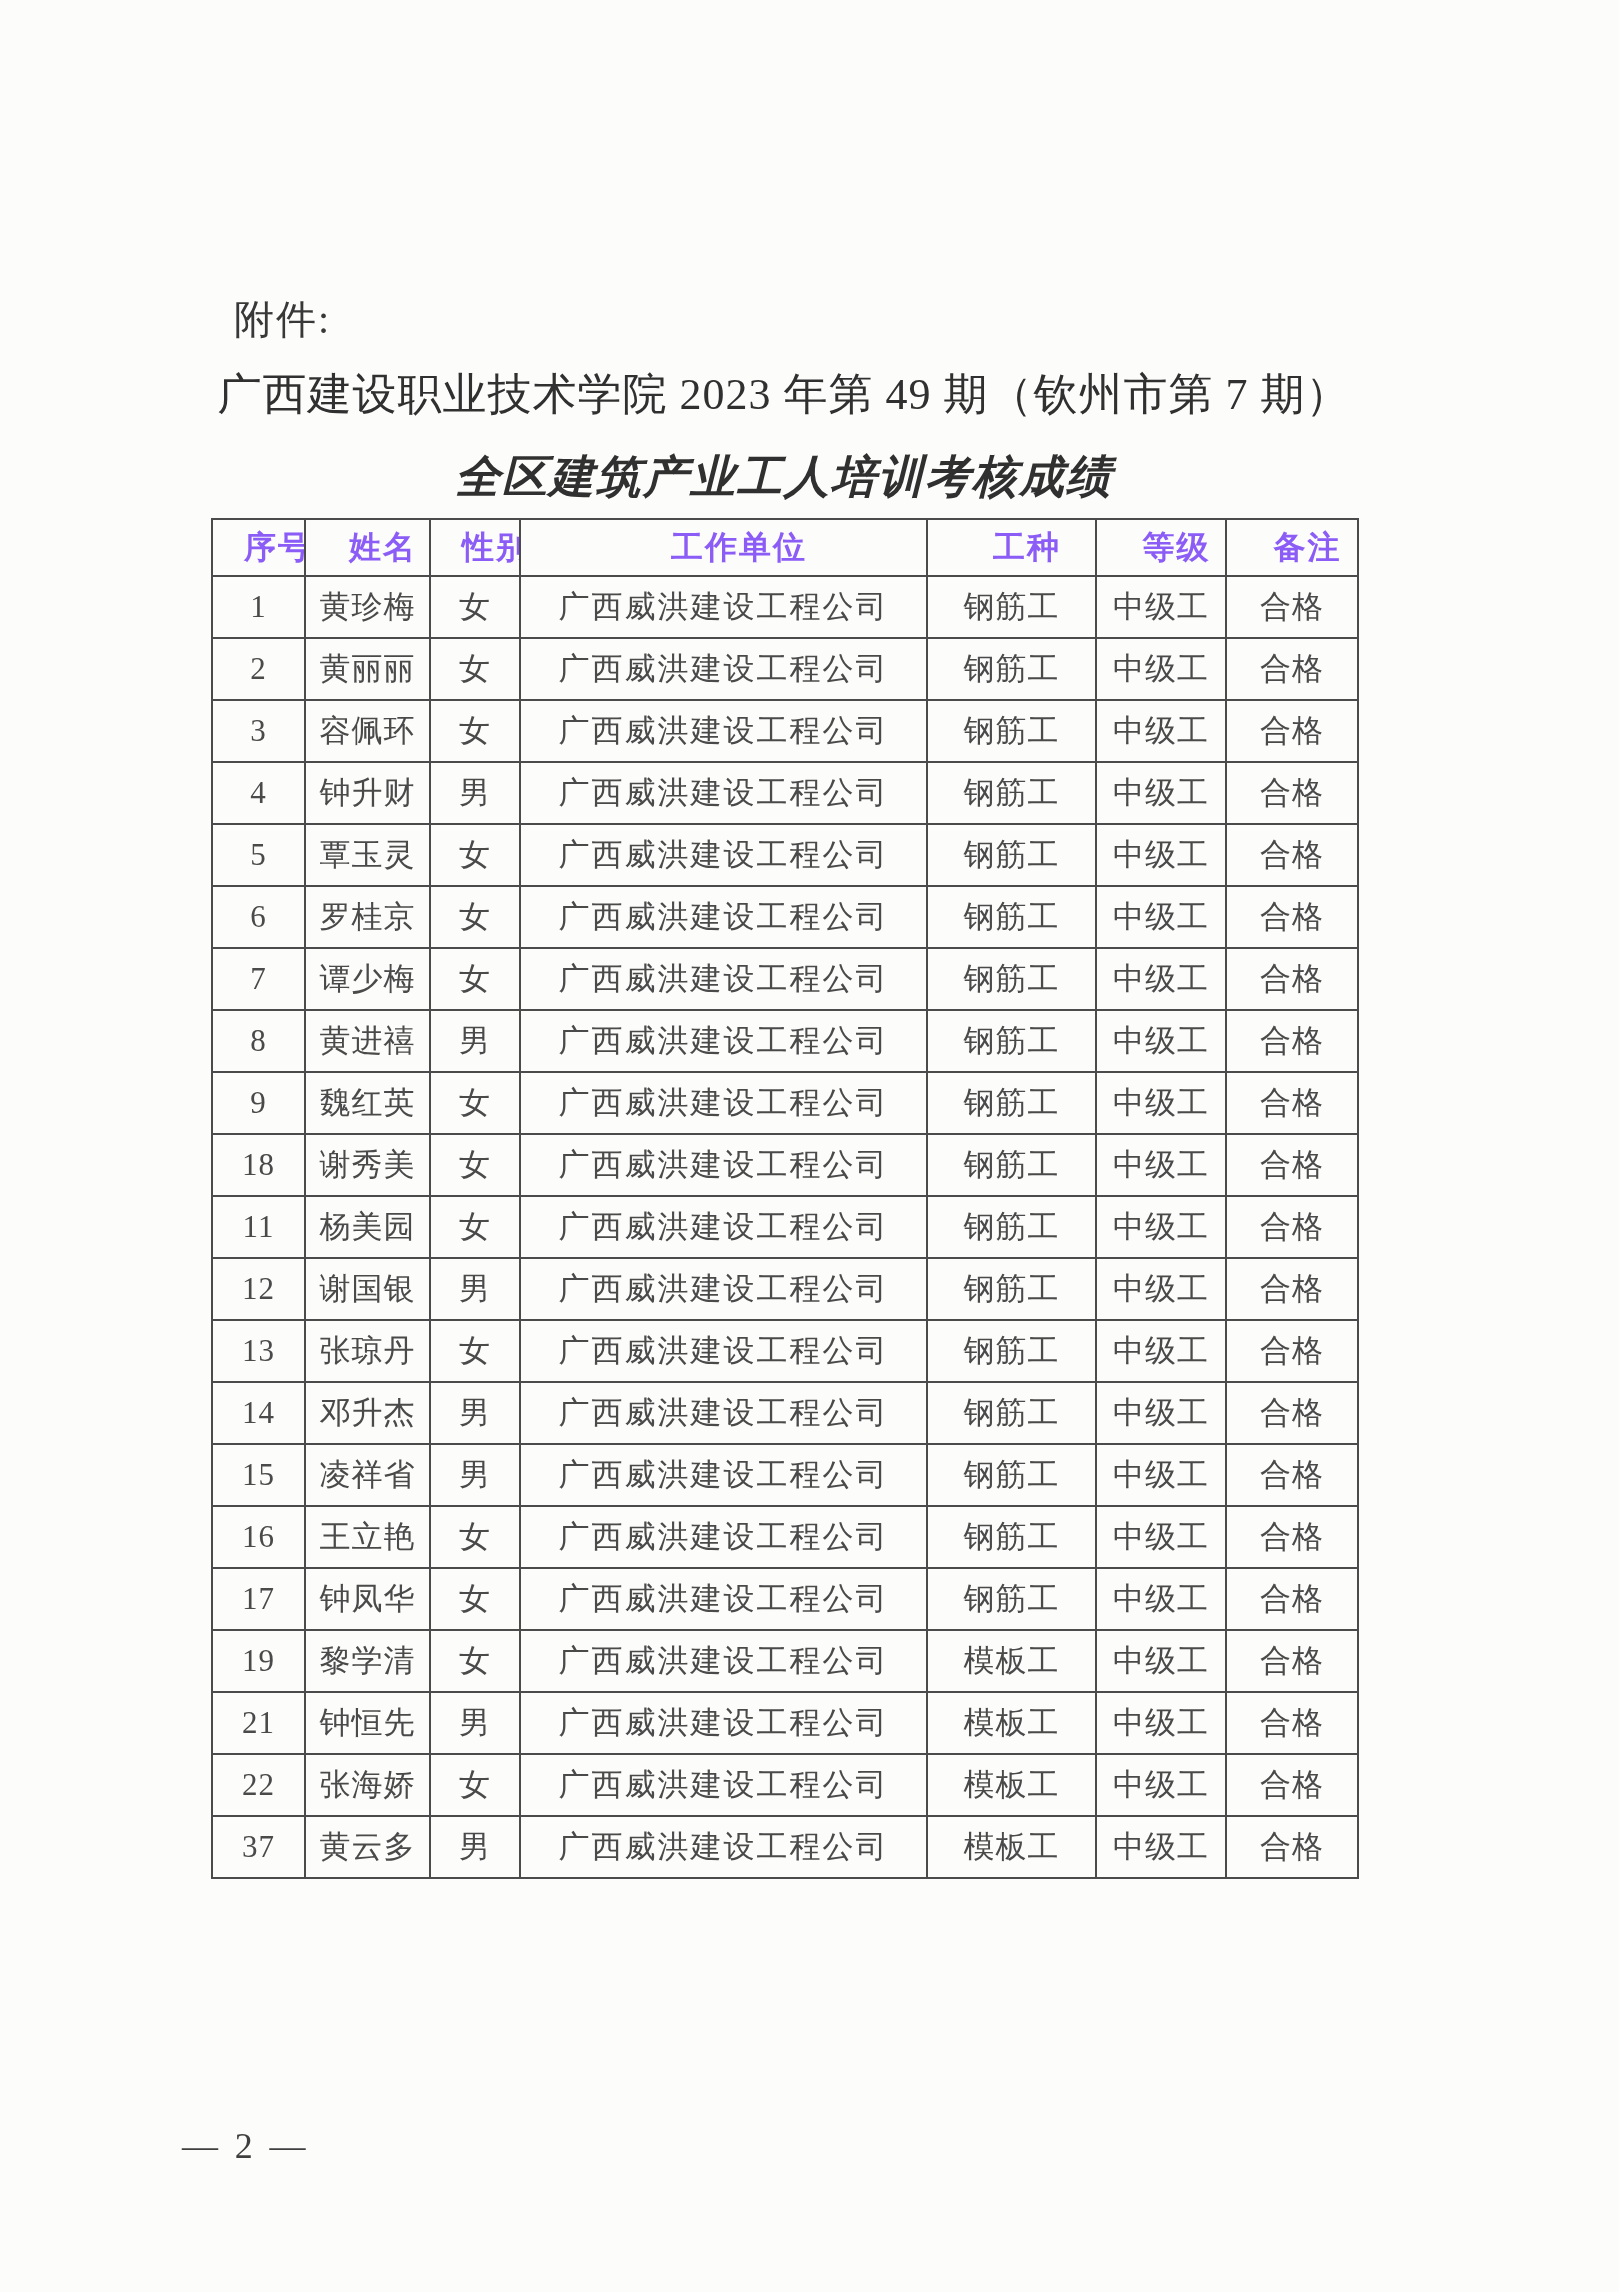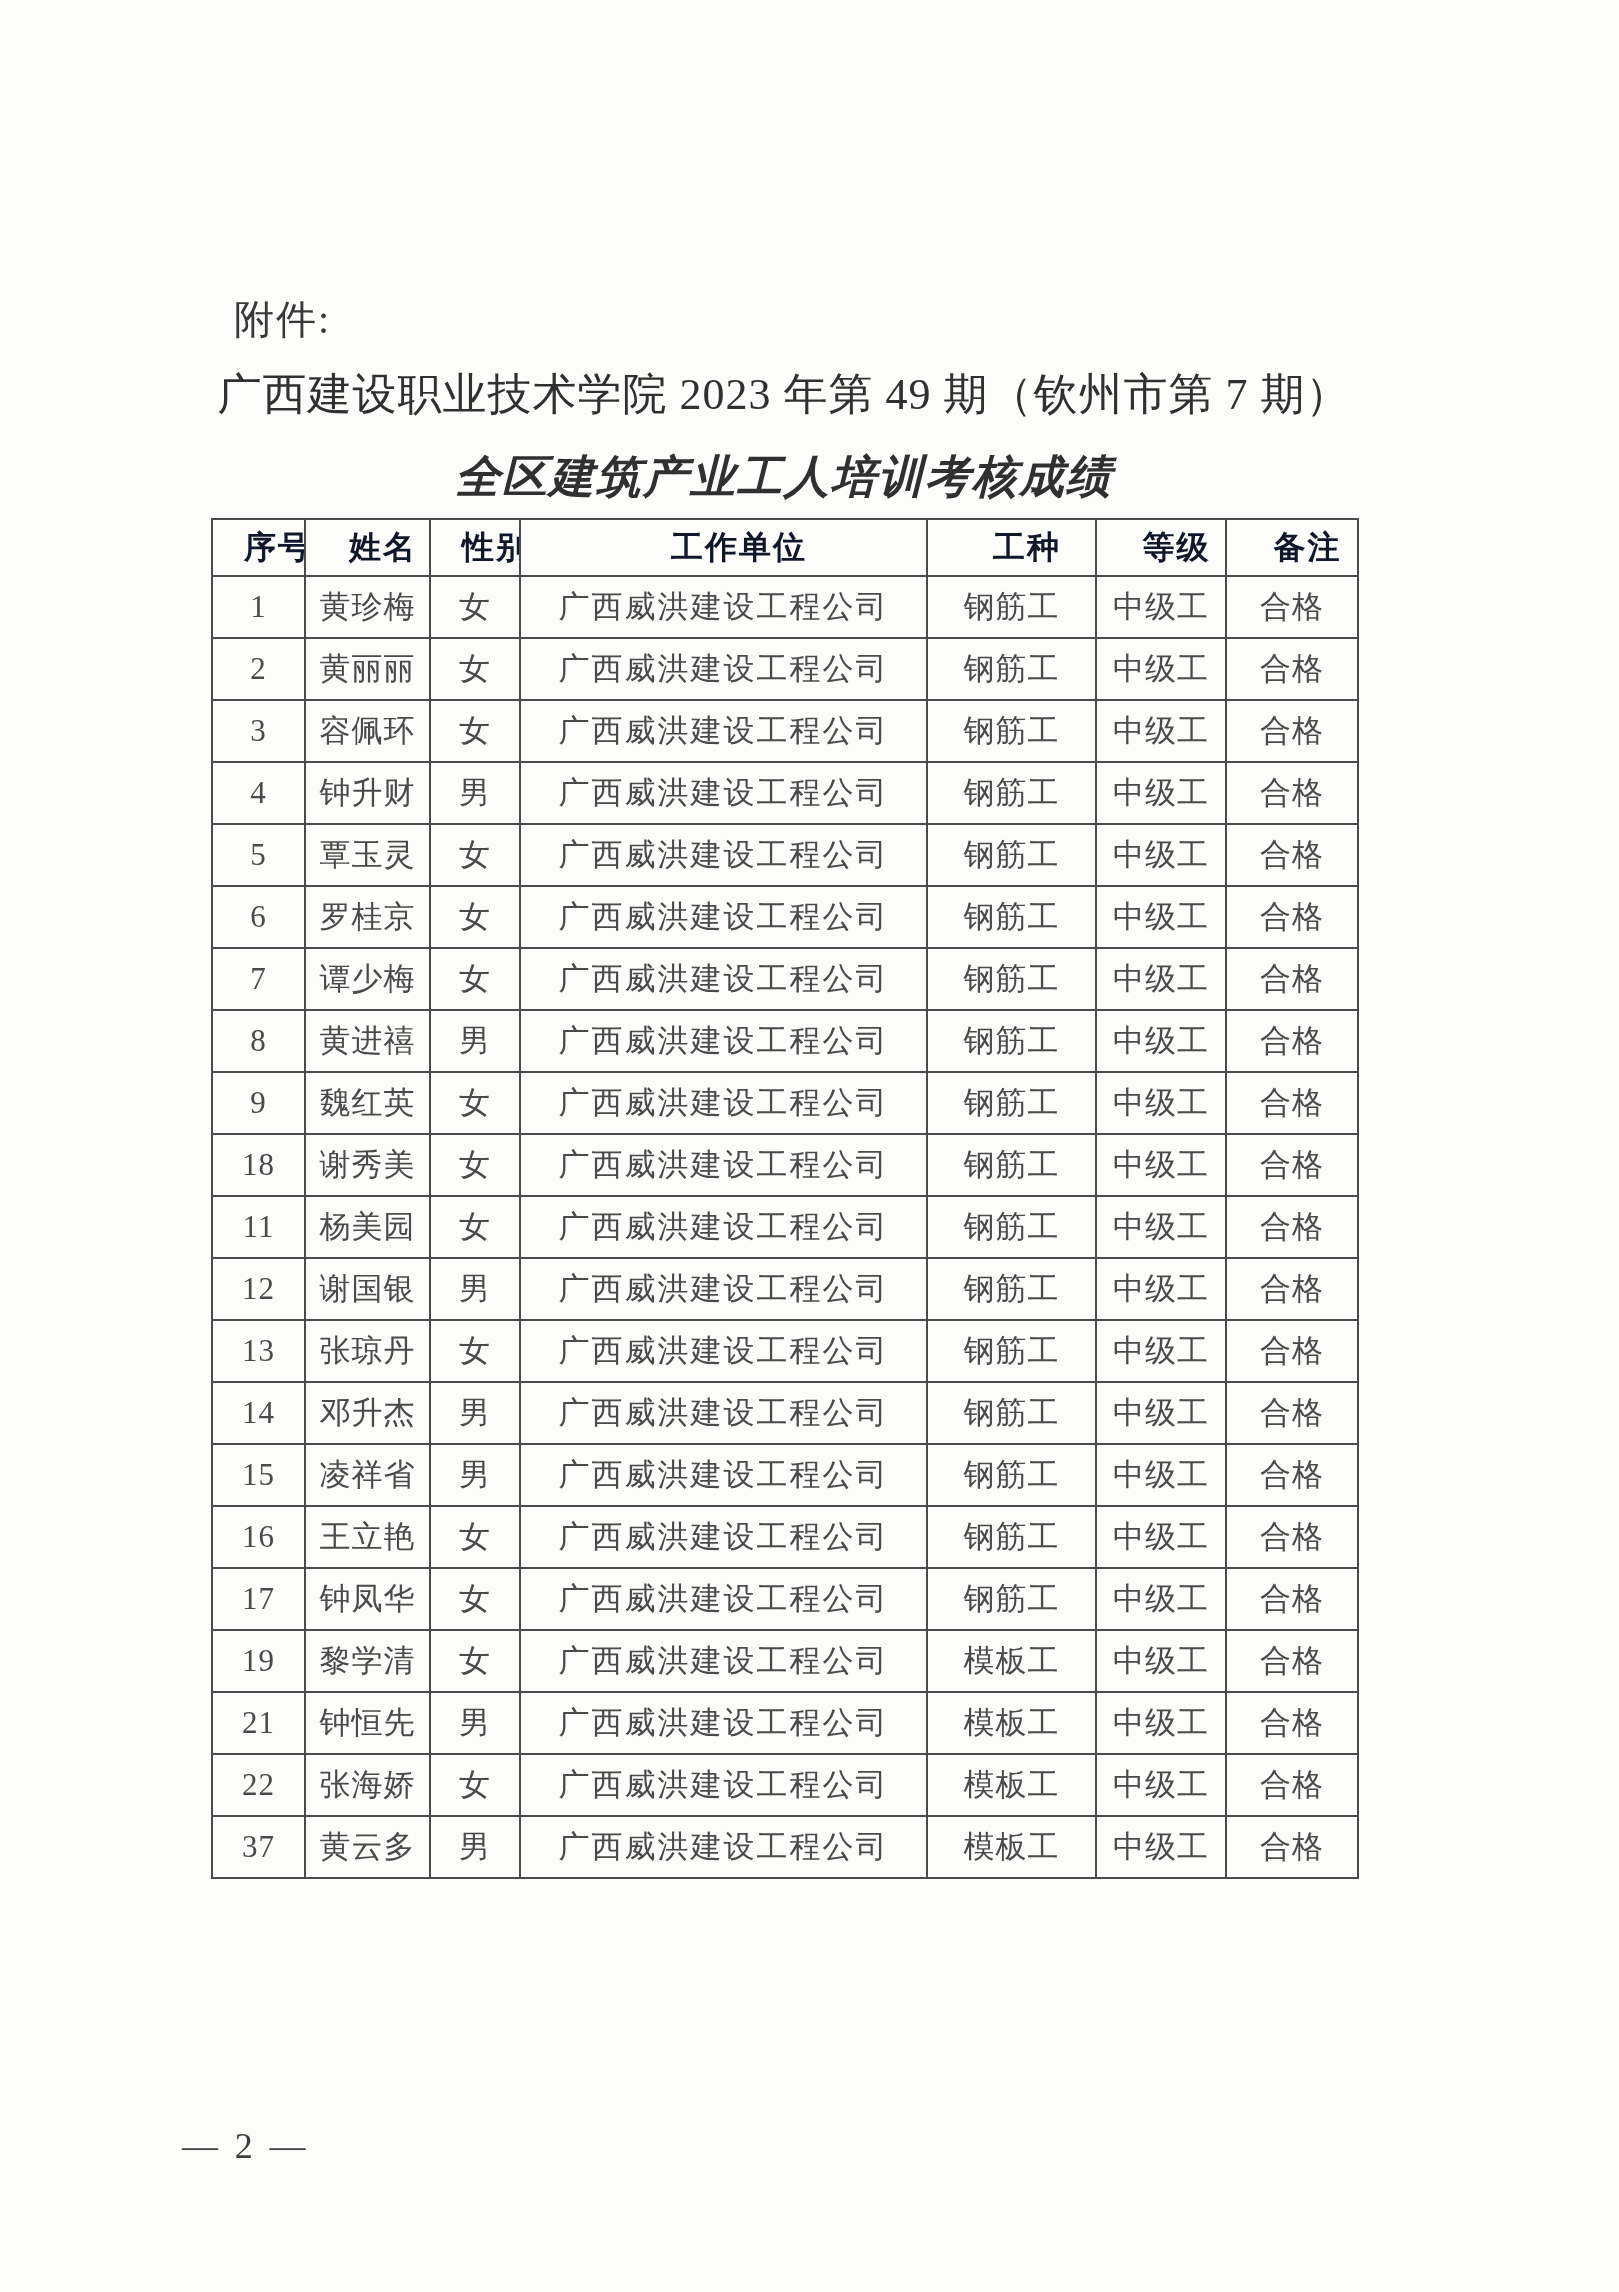--- a/index.html
+++ b/index.html
@@ -77,21 +77,21 @@
     text-align: center;
     vertical-align: middle;
     padding: 0;
     overflow: hidden;
     white-space: nowrap;
   }
   table.results th {
     height: 55px;
     font-size: 32px;
     font-weight: 600;
-    color: #0f172a;
+    color: #8b5cf6;
     letter-spacing: 2px;
     padding-left: 31px;
   }
   table.results td {
     height: 60px;
     font-size: 31px;
     font-weight: 400;
     color: #4a4a4a;
     letter-spacing: 1px;
   }

